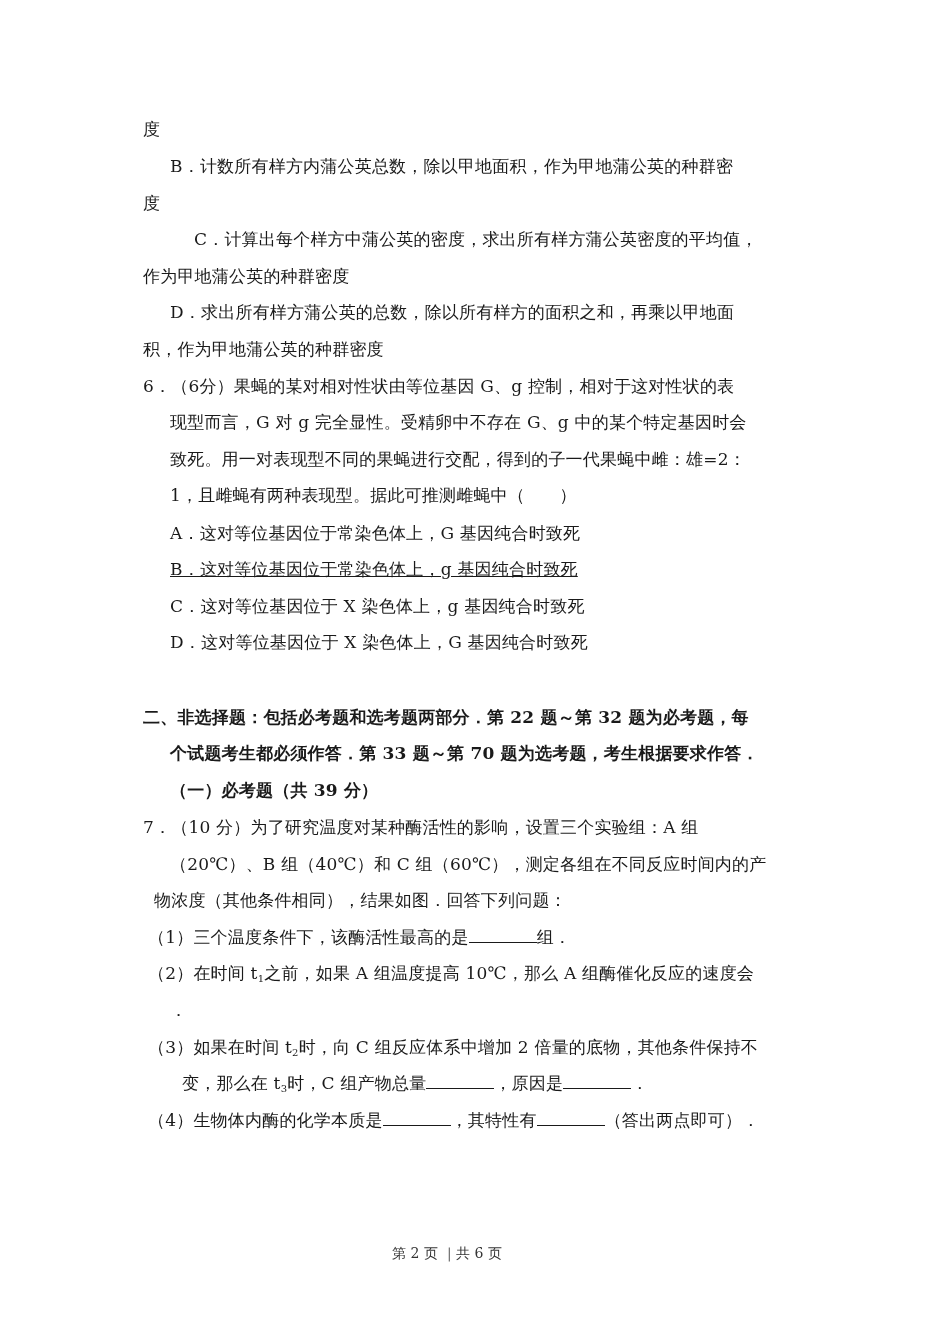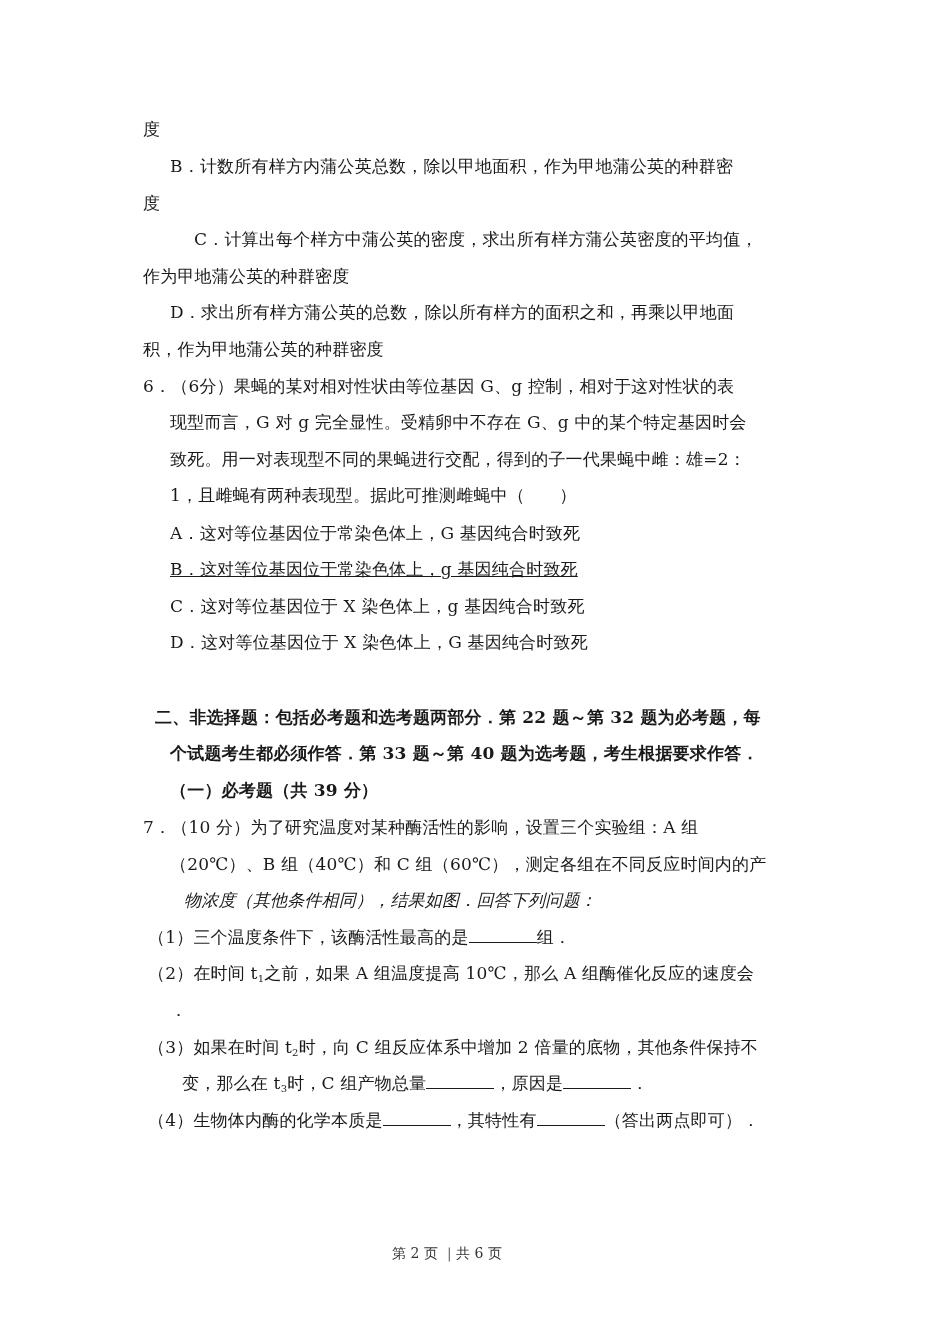--- a/index.html
+++ b/index.html
@@ -29,29 +29,29 @@
     <div class="line" style="left:170px; top:411px;">现型而言，G 对 g 完全显性。受精卵中不存在 G、g 中的某个特定基因时会</div>
     <div class="line" style="left:170px; top:448px;">致死。用一对表现型不同的果蝇进行交配，得到的子一代果蝇中雌：雄=2：</div>
     <div class="line" style="left:170px; top:484px;">1，且雌蝇有两种表现型。据此可推测雌蝇中（　　）</div>
     <div class="line" style="left:170px; top:522px;">A．这对等位基因位于常染色体上，G 基因纯合时致死</div>
     <div class="line" style="left:170px; top:558px;text-decoration:underline;">B．这对等位基因位于常染色体上，g 基因纯合时致死</div>
     <div class="line" style="left:170px; top:595px;">C．这对等位基因位于 X 染色体上，g 基因纯合时致死</div>
     <div class="line" style="left:170px; top:631px;">D．这对等位基因位于 X 染色体上，G 基因纯合时致死</div>
   </div>
 
   <div>
-    <div class="line bold" style="left:143px; top:706px;margin-left:12px;">二、非选择题：包括必考题和选考题两部分．第 22 题～第 32 题为必考题，每</div>
-    <div class="line bold" style="left:170px; top:742px;">个试题考生都必须作答．第 33 题～第 40 题为选考题，考生根据要求作答．</div>
+    <div class="line bold" style="left:143px; top:706px;">二、非选择题：包括必考题和选考题两部分．第 22 题～第 32 题为必考题，每</div>
+    <div class="line bold" style="left:170px; top:742px;">个试题考生都必须作答．第 33 题～第 70 题为选考题，考生根据要求作答．</div>
     <div class="line bold" style="left:170px; top:779px;">（一）必考题（共 39 分）</div>
   </div>
 
   <div>
     <div class="line" style="left:143px; top:816px;">7．（10 分）为了研究温度对某种酶活性的影响，设置三个实验组：A 组</div>
     <div class="line" style="left:170px; top:853px;">（20℃）、B 组（40℃）和 C 组（60℃），测定各组在不同反应时间内的产</div>
-    <div class="line" style="left:184px; top:889px;font-style:italic;">物浓度（其他条件相同），结果如图．回答下列问题：</div>
+    <div class="line" style="left:154px; top:889px;">物浓度（其他条件相同），结果如图．回答下列问题：</div>
 
     <div class="line" style="left:148px; top:926px;">
       <span>（1）三个温度条件下，该酶活性最高的是</span><span class="blank"></span><span>组．</span>
     </div>
 
     <div class="line" style="left:148px; top:962px;">
       <span>（2）在时间 t</span><sub>1</sub><span>之前，如果 A 组温度提高 10℃，那么 A 组酶催化反应的速度会</span>
     </div>
     <div class="line" style="left:170px; top:999px;">．</div>
 

